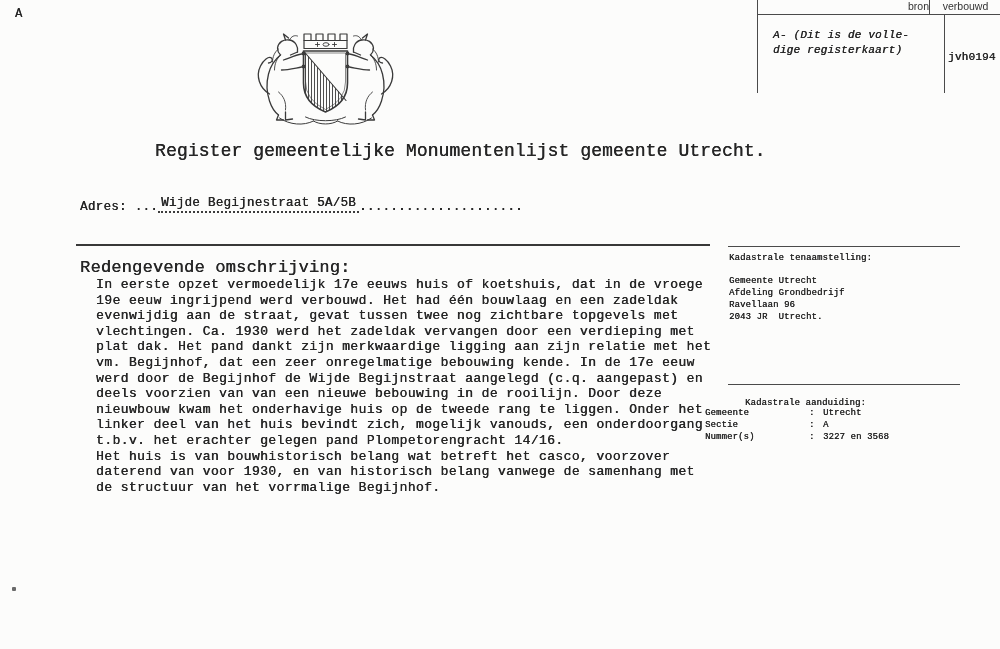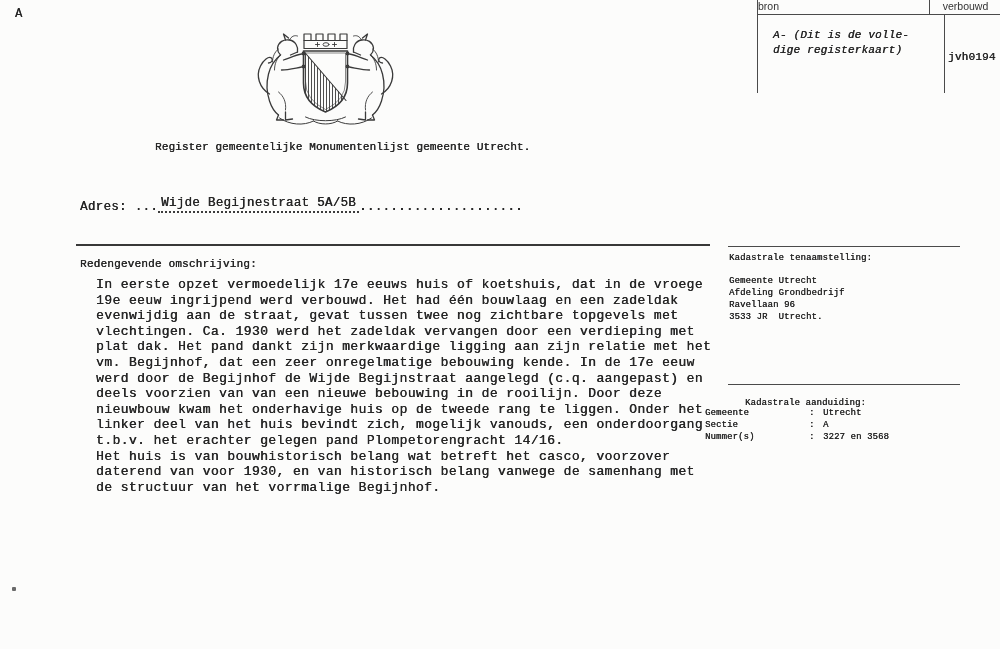--- a/index.html
+++ b/index.html
@@ -14,46 +14,46 @@
 
   
   .corner-a { left:15px; top:7px; font-size:12px; }
 
   
   .stamp { left:757px; top:0; width:243px; height:93px;
            border-left:1.5px solid #4a4a4a; display:flex; flex-direction:column; }
   .stamp-header { display:flex; height:14px; border-bottom:1.5px solid #4a4a4a;
                   font-family:"Liberation Sans",sans-serif; font-size:10.5px;
                   line-height:13px; color:#333; }
-  .sh-c1 { width:171px; text-align:left; }
+  .sh-c1 { width:171px; text-align:right; }
   .sh-c2 { flex:1; border-left:1.5px solid #4a4a4a; text-align:center; }
   .stamp-body { display:flex; flex:1; }
   .sb-c1 { width:171px; padding:13px 0 0 15px; font-size:11px; letter-spacing:0.2px;
            line-height:15px; white-space:pre;font-style:italic; }
   .sb-c2 { flex:1; border-left:1.5px solid #4a4a4a; padding:36px 0 0 3px;
            font-size:11px; letter-spacing:0.2px; }
 
   
   .arms { left:243px; top:22px; width:165px; height:105px; }
 
   
-  .doc-title { left:155px; top:141px; font-size:11px; letter-spacing:0.1px; }
+  .doc-title { left:155px; top:141px; font-size:18px; letter-spacing:0.1px; }
 
   
   .adres-row { left:80px; top:200px; font-size:12.5px; letter-spacing:0.3px; }
   .adres-value { position:relative; top:-4px; display:inline-block;
                  border-bottom:2px dotted #3c3c3c; padding:0 3px 1px 3px; }
 
   
   .rule-main { left:76px; top:244px; width:634px; border-top:2px solid #383838; height:0; }
   .rule-r1   { left:728px; top:246px; width:232px; border-top:1.5px solid #4a4a4a; height:0; }
   .rule-r2   { left:728px; top:384px; width:232px; border-top:1.5px solid #4a4a4a; height:0; }
 
   
-  .red-heading { left:80px; top:258px; font-size:11px; letter-spacing:0.2px; }
+  .red-heading { left:80px; top:258px; font-size:17px; letter-spacing:0.2px; }
   .red-body { left:80px; top:277px; width:660px; font-size:13px;
               letter-spacing:0.4px; line-height:15.6px; white-space:pre;margin-left:16px; }
 
   
   .rcol { font-size:9px; letter-spacing:0.1px; line-height:12px; }
   .kt-heading { left:729px; top:252px;text-align:center; }
   .kt-lines   { left:729px; top:275px; white-space:pre; }
   .ka-heading { left:729px; top:397px;margin-left:16px; }
   .ka-rows    { left:705px; top:407px; display:grid;
                 grid-template-columns:104px 14px auto; }
@@ -148,21 +148,21 @@
 linker deel van het huis bevindt zich, mogelijk vanouds, een onderdoorgang
 t.b.v. het erachter gelegen pand Plompetorengracht 14/16.
 Het huis is van bouwhistorisch belang wat betreft het casco, voorzover
 daterend van voor 1930, en van historisch belang vanwege de samenhang met
 de structuur van het vorrmalige Begijnhof.</div>
 
   <div class="abs rcol kt-heading tw">Kadastrale tenaamstelling:</div>
   <div class="abs rcol kt-lines tw">Gemeente Utrecht
 Afdeling Grondbedrijf
 Ravellaan 96
-3533 JR  Utrecht.</div>
+2043 JR  Utrecht.</div>
 
   <div class="abs rcol ka-heading tw">Kadastrale aanduiding:</div>
   <div class="abs rcol ka-rows">
     <span class="tw">Gemeente</span>
     <span class="tw">:</span>
     <span class="tw">Utrecht</span>
     <span class="tw">Sectie</span>
     <span class="tw">:</span>
     <span class="tw">A</span>
     <span class="tw">Nummer(s)</span>

